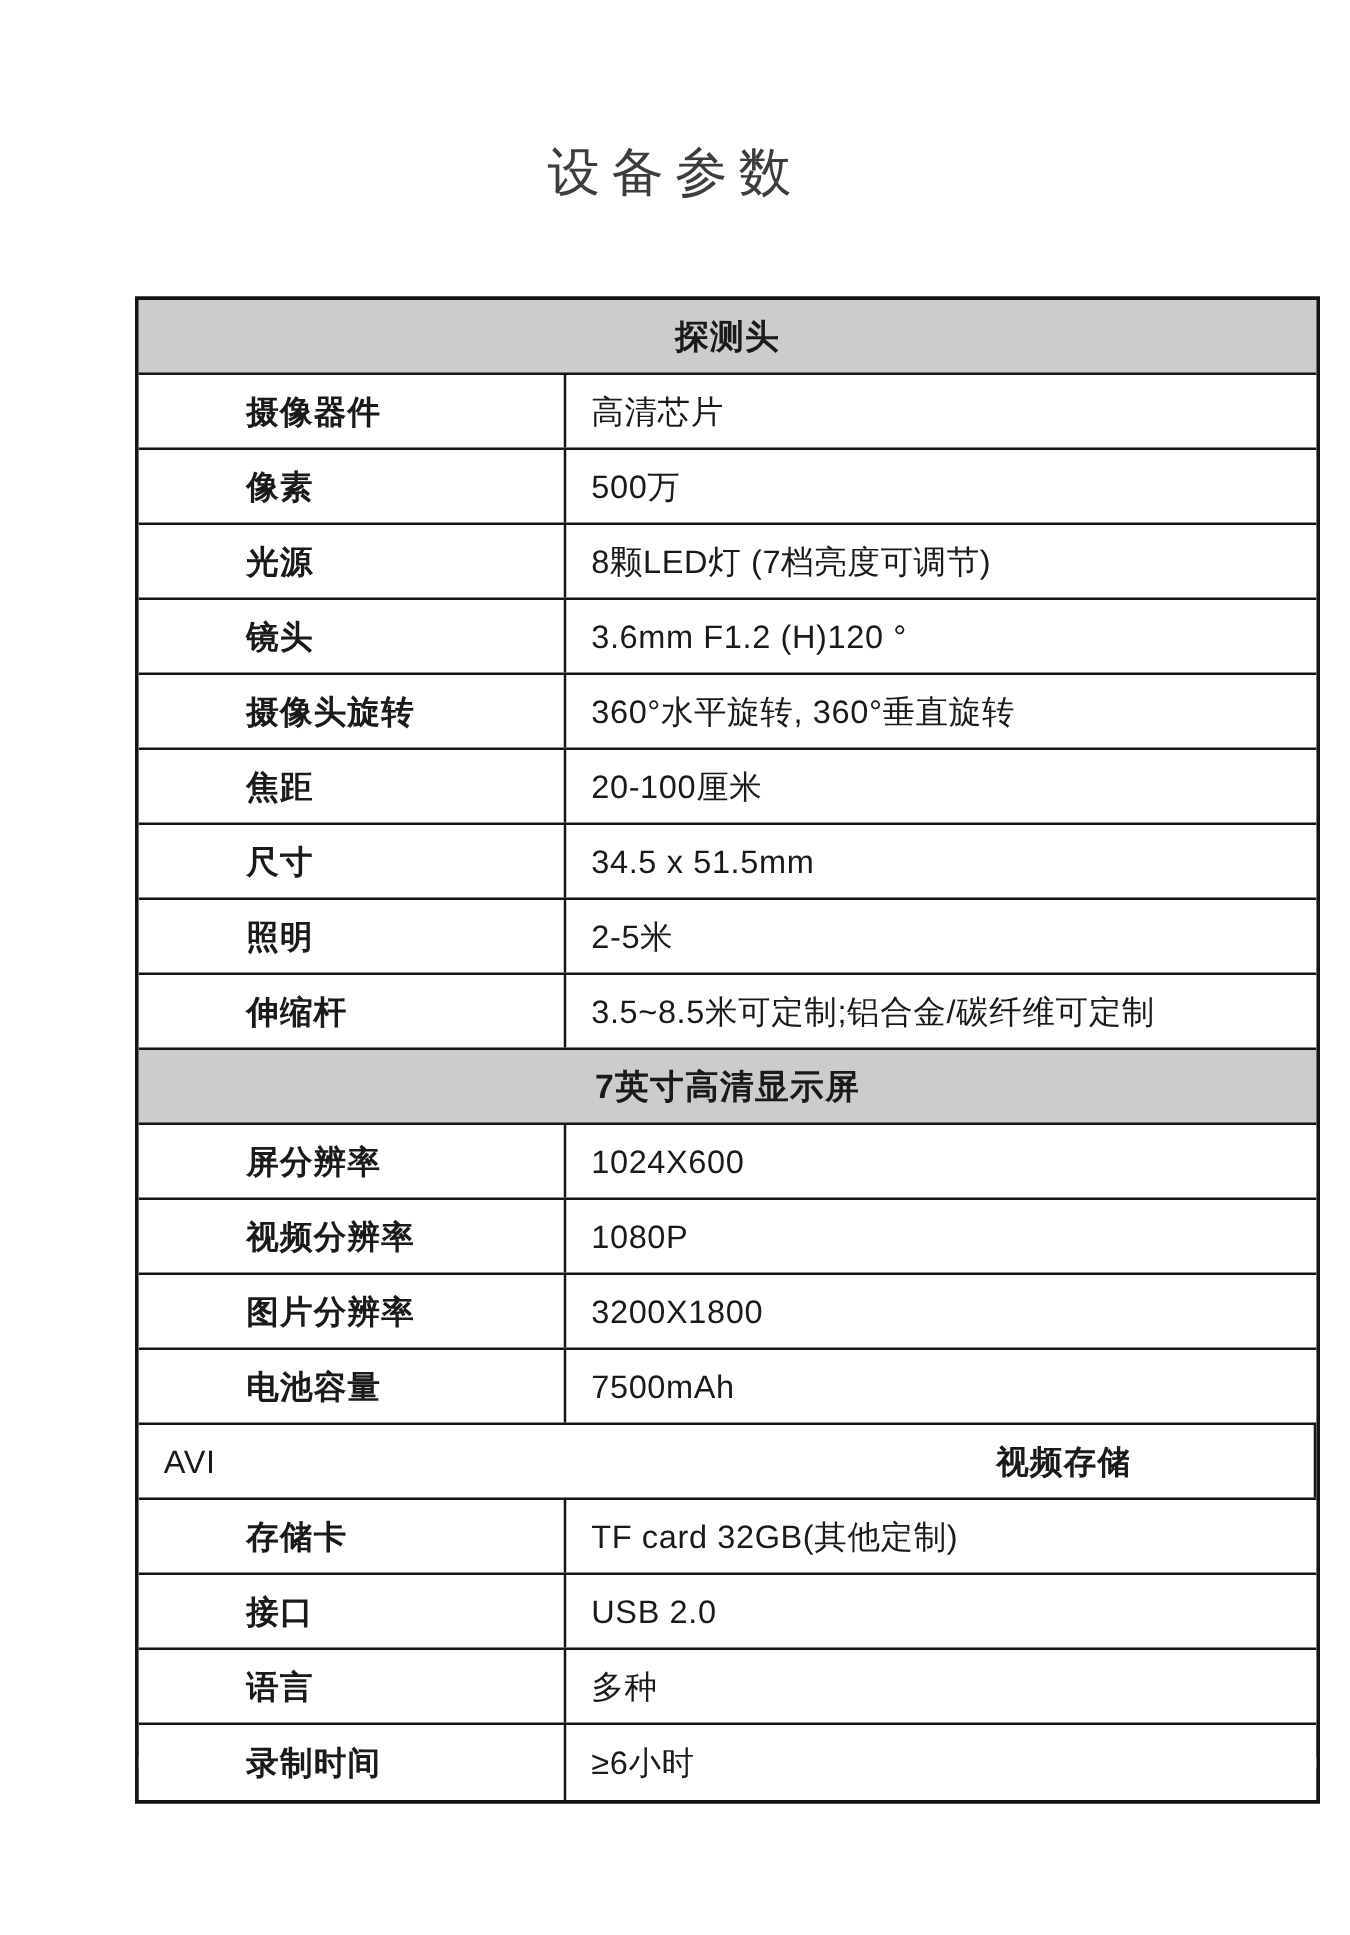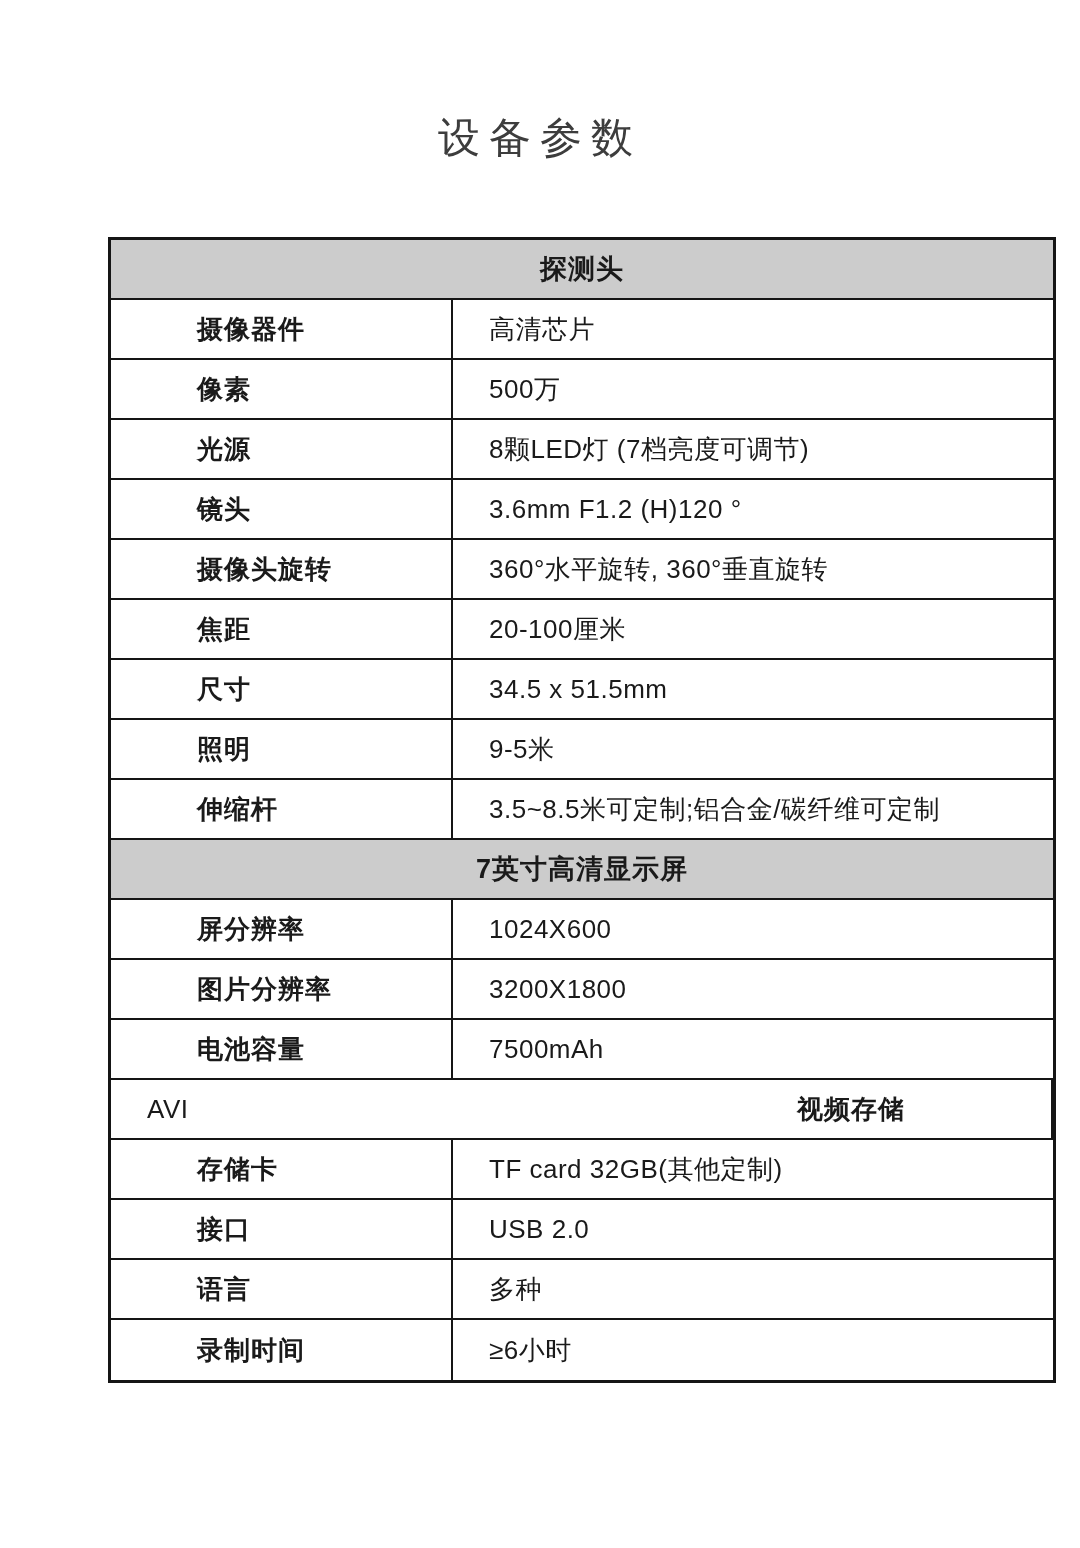--- a/index.html
+++ b/index.html
@@ -61,21 +61,21 @@
     width: 342px;
     flex: 0 0 342px;
     border-right: 2px solid var(--border, #151515);
     padding-left: 86px;
     font-size: 26px;
     font-weight: 600;
     letter-spacing: 1px;
   }
   .cell.value {
     flex: 1 1 auto;
-    padding-left: 36px;
+    padding-left: 20px;
     font-size: 26px;
     font-weight: 400;
     letter-spacing: 0.5px;
   }
 </style>
 </head>
 <body>
 
 <div class="page">
   <div class="page-title">设备参数</div>
@@ -105,30 +105,34 @@
       <div class="row">
         <div class="cell label">焦距</div>
         <div class="cell value">20-100厘米</div>
       </div>
       <div class="row">
         <div class="cell label">尺寸</div>
         <div class="cell value">34.5 x 51.5mm</div>
       </div>
       <div class="row">
         <div class="cell label">照明</div>
-        <div class="cell value">9-5米</div>
+        <div class="cell value">2-5米</div>
       </div>
       <div class="row">
         <div class="cell label">伸缩杆</div>
         <div class="cell value">3.5~8.5米可定制;铝合金/碳纤维可定制</div>
       </div>
       <div class="section-header">7英寸高清显示屏</div>
       <div class="row">
         <div class="cell label">屏分辨率</div>
         <div class="cell value">1024X600</div>
+      </div>
+      <div class="row">
+        <div class="cell label">视频分辨率</div>
+        <div class="cell value">1080P</div>
       </div>
       <div class="row">
         <div class="cell label">图片分辨率</div>
         <div class="cell value">3200X1800</div>
       </div>
       <div class="row">
         <div class="cell label">电池容量</div>
         <div class="cell value">7500mAh</div>
       </div>
       <div class="row">

